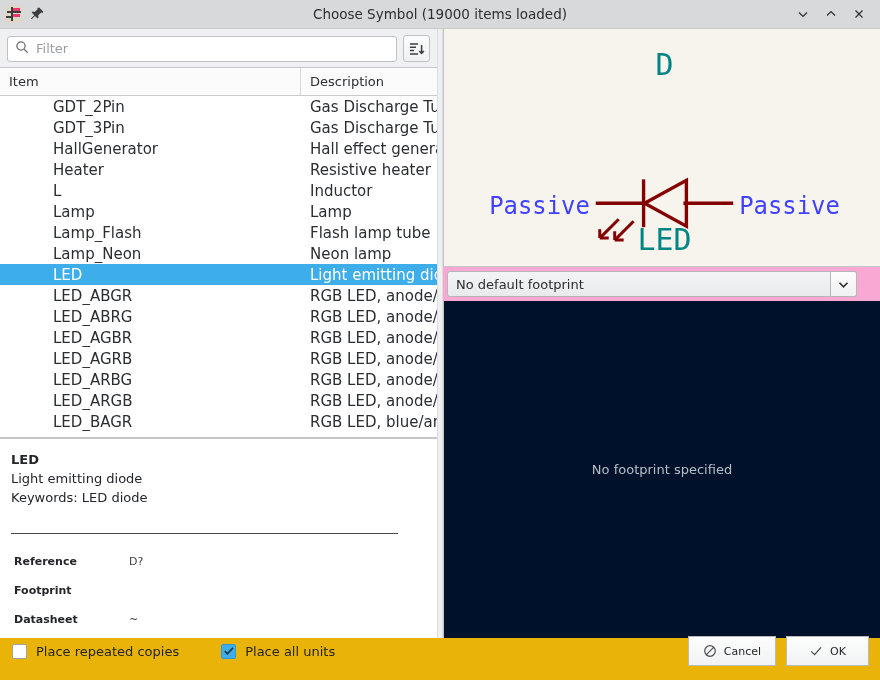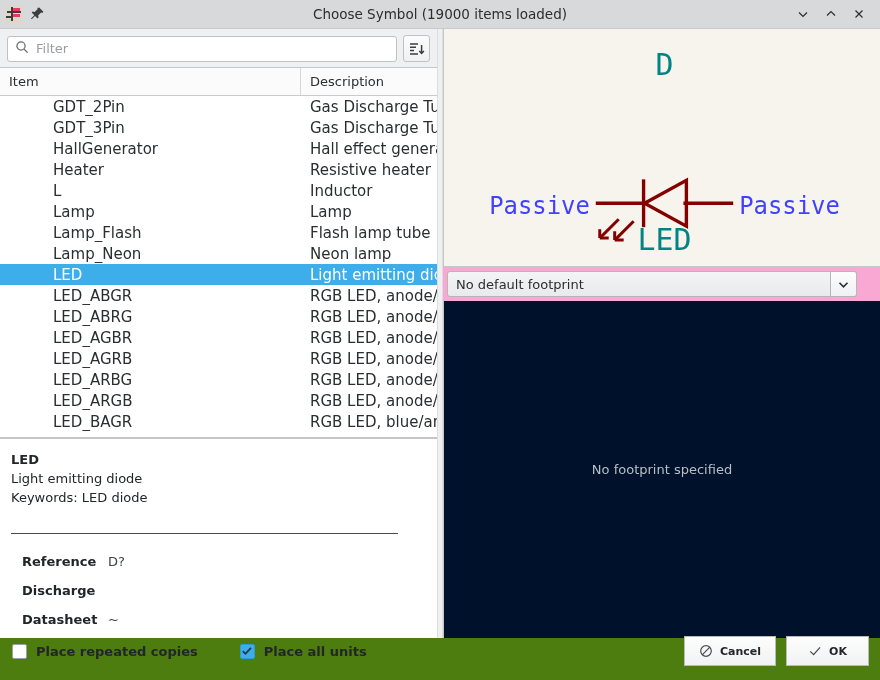--- a/index.html
+++ b/index.html
@@ -240,23 +240,24 @@
   }
   .det-name { font-weight: bold; font-size: 13px; color: #232629; line-height: 19px; }
   .det-line { font-size: 13px; color: #232629; line-height: 19px; }
   .det-rule {
     height: 1px;
     background: #4a4d50;
     margin: 26px 28px 20px 0;
   }
   .det-field {
     display: flex;
-    margin: 0 0 13px 11px;
-    font-size: 13px;
+    margin: 0 0 13px 3px;
+    font-size: 11px;
     line-height: 16px;
+    gap: 29px;
   }
   .det-key { font-weight: bold; width: 86px; color: #232629; }
   .det-val { color: #3f4245; }
 
   
   .symbol-preview {
     flex: 0 0 238px;
     height: 238px;
     background: #f7f4ee;
     border: 1px solid #c6c7c9;
@@ -309,27 +310,26 @@
     font-size: 13px;
     min-height: 0;
     overflow: hidden;
     box-sizing: border-box;
   }
 
   
   .bottombar {
     height: 42px;
     min-height: 42px;
-    background: #4d7c0f;
+    background: #eab308;
     display: flex;
     align-items: center;
     padding: 0 11px 16px 12px;
     gap: 0;
     box-sizing: border-box;
-    font-weight: bold;
   }
   .chk {
     display: flex;
     align-items: center;
     gap: 9px;
     font-size: 13px;
     color: #232629;
     cursor: pointer;
     user-select: none;
   }
@@ -506,21 +506,21 @@
         <div class="det-name">LED</div>
         <div class="det-line">Light emitting diode</div>
         <div class="det-line">Keywords: LED diode</div>
         <div class="det-rule"></div>
         <div id="det-fields">
             <div class="det-field">
               <div class="det-key">Reference</div>
               <div class="det-val">D?</div>
             </div>
             <div class="det-field">
-              <div class="det-key">Discharge</div>
+              <div class="det-key">Footprint</div>
               <div class="det-val"></div>
             </div>
             <div class="det-field">
               <div class="det-key">Datasheet</div>
               <div class="det-val">~</div>
             </div>
           </div>
       </div>
     </div>
 

